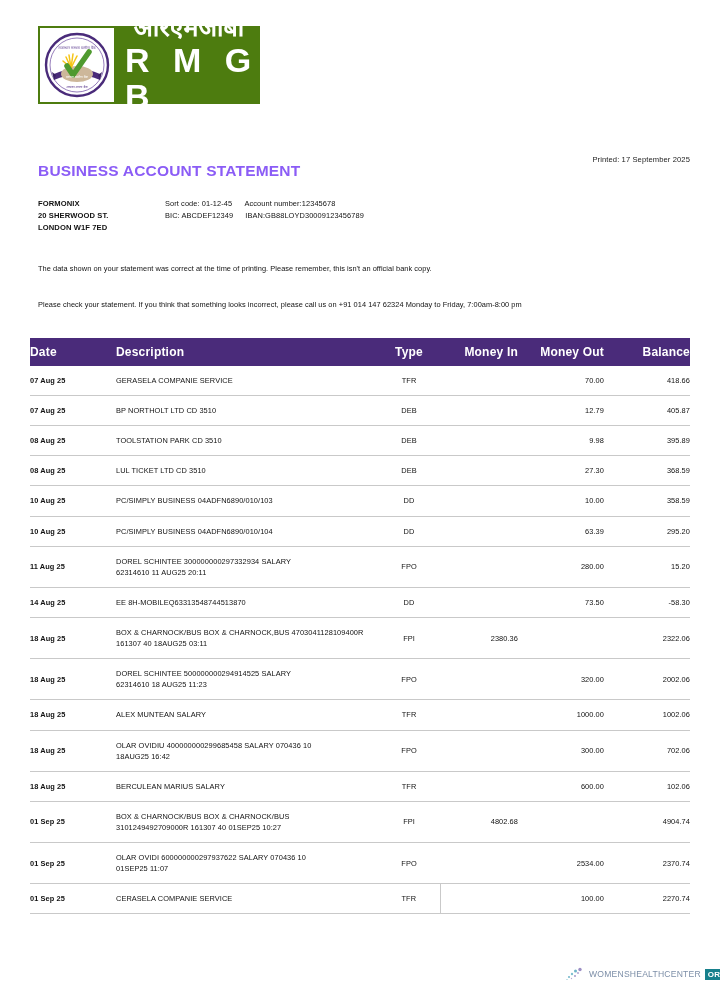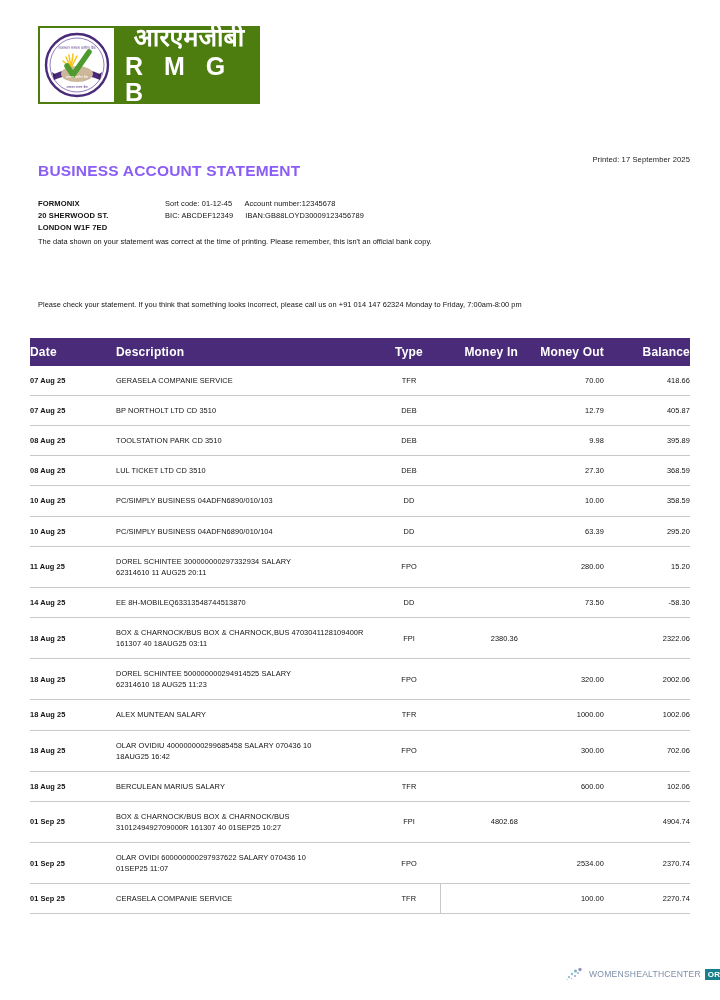--- a/index.html
+++ b/index.html
@@ -46,21 +46,21 @@
   .logo-hindi {
     color: #ffffff;
     font-size: 25px;
     font-weight: bold;
     line-height: 1;
     letter-spacing: 0px;
     font-family: "DejaVu Sans", sans-serif;
   }
   .logo-latin {
     color: #ffffff;
-    font-size: 25px;
+    font-size: 34px;
     font-weight: bold;
     line-height: 1.05;
     letter-spacing: 7px;
     margin-top: 3px;
     padding-left: 7px;
     font-family: "Liberation Sans", sans-serif;
   }
 
   
   .doc-title {
@@ -101,21 +101,21 @@
     color: #111;
     letter-spacing: 0.1px;
   }
   .acct-line { white-space: nowrap; }
   .acct-line span.k { display: inline-block; }
   .acct-col2 { display: inline-block; margin-left: 10px; }
 
   .note-1 {
     position: absolute;
     left: 38px;
-    top: 237px;
+    top: 264px;
     font-size: 7.4px;
     color: #111;
     letter-spacing: 0.05px;
   }
   .note-2 {
     position: absolute;
     left: 38px;
     top: 300px;
     font-size: 7.4px;
     color: #111;

